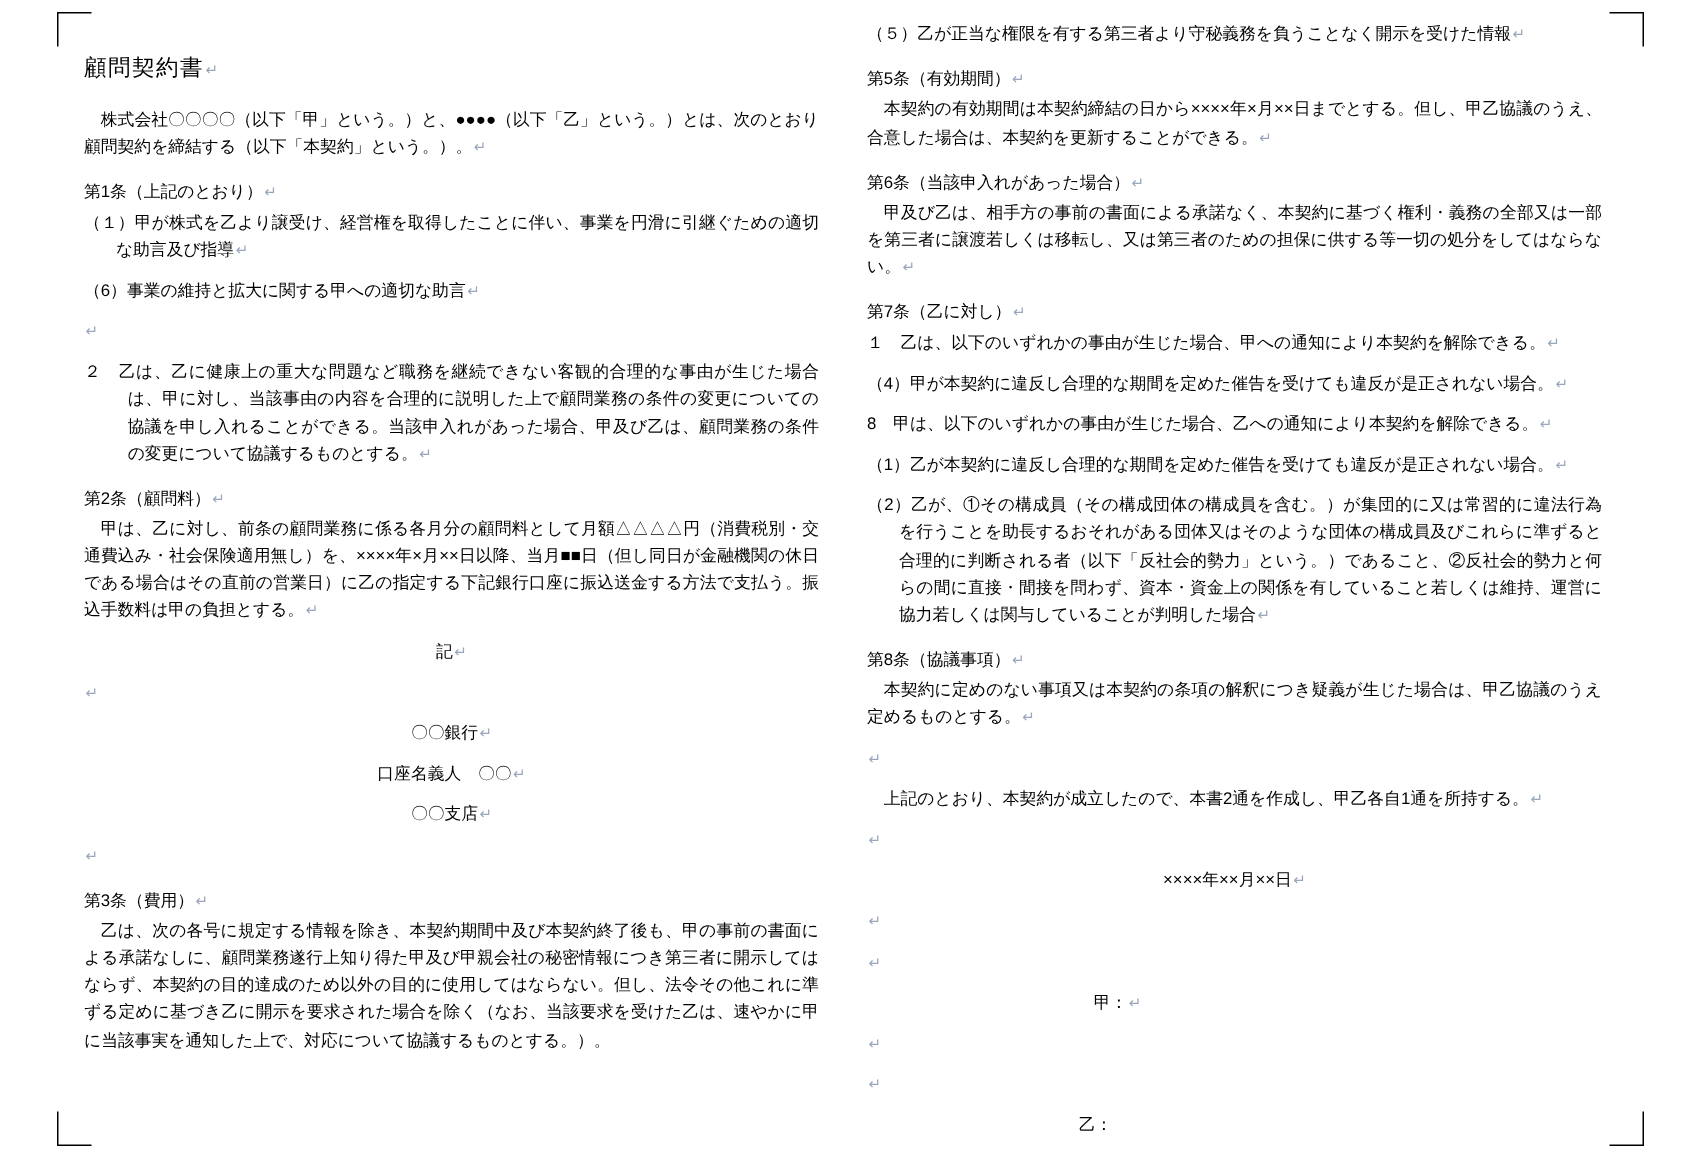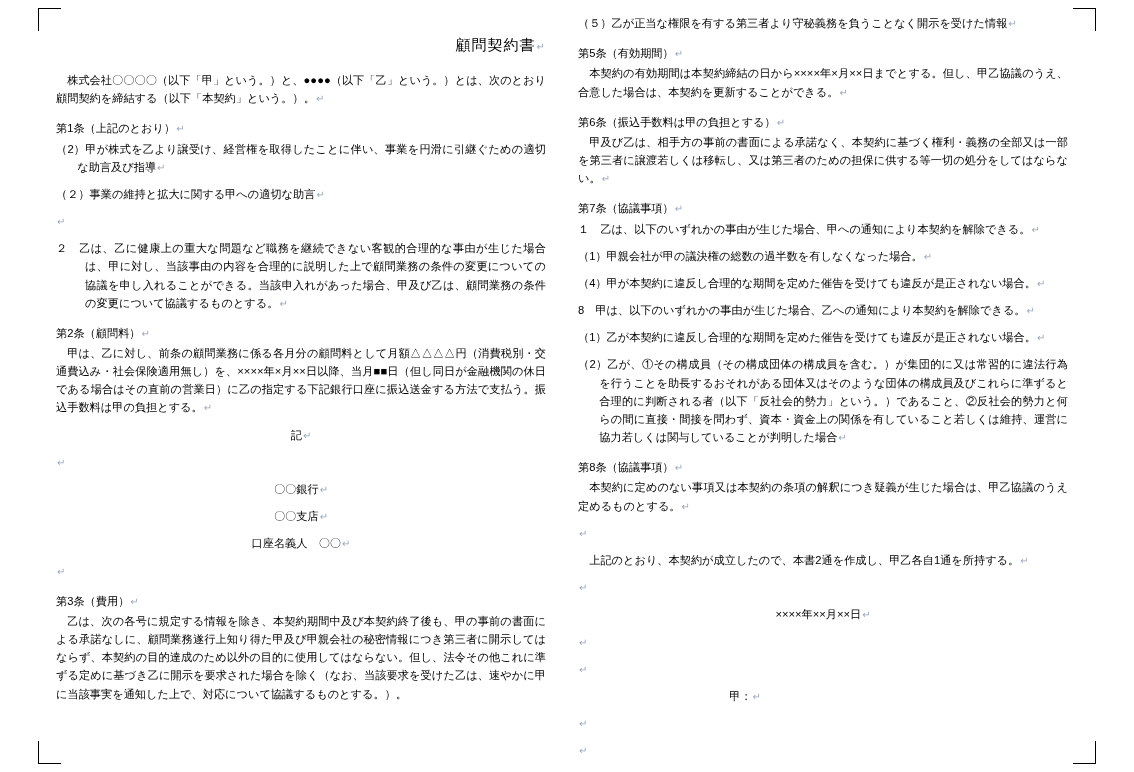--- a/index.html
+++ b/index.html
@@ -42,21 +42,21 @@
     padding: 14px 56px 14px 56px;
   }
   .col {
     width: 500px;
     box-sizing: border-box;
   }
   .col.left { padding-right: 10px; }
   .col.right { margin-left: 12px; padding-left: 10px; }
 
   .doc-title {
-    text-align: right;
+    text-align: left;
     font-size: 15px;
     font-weight: normal;
     margin: 22px 0 16px 0;
     letter-spacing: 1px;
   }
   .para {
     font-size: 11.2px;
     line-height: 1.62;
     margin: 0 0 9px 0;
     text-align: justify;
@@ -99,46 +99,45 @@
   <div class="cmark br"></div>
 
   <div class="columns">
     <div class="col left">
       <div class="doc-title">
         <span>顧問契約書</span><span class="pilcrow">↵</span>
       </div>
       <div id="left-body">
           <p class="para indent1"><span class="blk">株式会社〇〇〇〇（以下「甲」という。）と、●●●●（以下「乙」という。）とは、次のとおり顧問契約を締結する（以下「本契約」という。）。</span><span class="pilcrow">↵</span></p>
           <p class="para heading"><span class="blk">第1条（上記のとおり）</span><span class="pilcrow">↵</span></p>
-          <p class="para hang"><span class="blk">（2）甲が株式を乙より譲受け、経営権を取得したことに伴い、事業を円滑に引継ぐための適切な助言及び指導</span><span class="pilcrow">↵</span></p>
-          <p class="para hang"><span class="blk">（２）事業の維持と拡大に関する甲への適切な助言</span><span class="pilcrow">↵</span></p>
+          <p class="para hang"><span class="blk">（１）甲が株式を乙より譲受け、経営権を取得したことに伴い、事業を円滑に引継ぐための適切な助言及び指導</span><span class="pilcrow">↵</span></p>
+          <p class="para hang"><span class="blk">（6）事業の維持と拡大に関する甲への適切な助言</span><span class="pilcrow">↵</span></p>
           <p class="para spacer-line"><span class="blk"></span><span class="pilcrow">↵</span></p>
           <p class="para hang2"><span class="blk">２　乙は、乙に健康上の重大な問題など職務を継続できない客観的合理的な事由が生じた場合は、甲に対し、当該事由の内容を合理的に説明した上で顧問業務の条件の変更についての協議を申し入れることができる。当該申入れがあった場合、甲及び乙は、顧問業務の条件の変更について協議するものとする。</span><span class="pilcrow">↵</span></p>
           <p class="para heading"><span class="blk">第2条（顧問料）</span><span class="pilcrow">↵</span></p>
           <p class="para indent1"><span class="blk">甲は、乙に対し、前条の顧問業務に係る各月分の顧問料として月額△△△△円（消費税別・交通費込み・社会保険適用無し）を、××××年×月××日以降、当月■■日（但し同日が金融機関の休日である場合はその直前の営業日）に乙の指定する下記銀行口座に振込送金する方法で支払う。振込手数料は甲の負担とする。</span><span class="pilcrow">↵</span></p>
           <p class="para center"><span class="blk">記</span><span class="pilcrow">↵</span></p>
           <p class="para spacer-line"><span class="blk"></span><span class="pilcrow">↵</span></p>
           <p class="para center"><span class="blk">〇〇銀行</span><span class="pilcrow">↵</span></p>
+          <p class="para center"><span class="blk">口座名義人　〇〇</span><span class="pilcrow">↵</span></p>
           <p class="para center"><span class="blk">〇〇支店</span><span class="pilcrow">↵</span></p>
-          <p class="para center"><span class="blk">口座名義人　〇〇</span><span class="pilcrow">↵</span></p>
           <p class="para spacer-line"><span class="blk"></span><span class="pilcrow">↵</span></p>
           <p class="para heading"><span class="blk">第3条（費用）</span><span class="pilcrow">↵</span></p>
           <p class="para indent1"><span class="blk">乙は、次の各号に規定する情報を除き、本契約期間中及び本契約終了後も、甲の事前の書面による承諾なしに、顧問業務遂行上知り得た甲及び甲親会社の秘密情報につき第三者に開示してはならず、本契約の目的達成のため以外の目的に使用してはならない。但し、法令その他これに準ずる定めに基づき乙に開示を要求された場合を除く（なお、当該要求を受けた乙は、速やかに甲に当該事実を通知した上で、対応について協議するものとする。）。</span></p>
         </div>
     </div>
     <div class="col right">
       <div id="right-body">
           <p class="para hang"><span class="blk">（５）乙が正当な権限を有する第三者より守秘義務を負うことなく開示を受けた情報</span><span class="pilcrow">↵</span></p>
           <p class="para heading"><span class="blk">第5条（有効期間）</span><span class="pilcrow">↵</span></p>
           <p class="para indent1"><span class="blk">本契約の有効期間は本契約締結の日から××××年×月××日までとする。但し、甲乙協議のうえ、合意した場合は、本契約を更新することができる。</span><span class="pilcrow">↵</span></p>
-          <p class="para heading"><span class="blk">第6条（振込手数料は甲の負担とする）</span><span class="pilcrow">↵</span></p>
+          <p class="para heading"><span class="blk">第6条（当該申入れがあった場合）</span><span class="pilcrow">↵</span></p>
           <p class="para indent1"><span class="blk">甲及び乙は、相手方の事前の書面による承諾なく、本契約に基づく権利・義務の全部又は一部を第三者に譲渡若しくは移転し、又は第三者のための担保に供する等一切の処分をしてはならない。</span><span class="pilcrow">↵</span></p>
-          <p class="para heading"><span class="blk">第7条（協議事項）</span><span class="pilcrow">↵</span></p>
+          <p class="para heading"><span class="blk">第7条（乙に対し）</span><span class="pilcrow">↵</span></p>
           <p class="para hang2"><span class="blk">１　乙は、以下のいずれかの事由が生じた場合、甲への通知により本契約を解除できる。</span><span class="pilcrow">↵</span></p>
-          <p class="para hang"><span class="blk">（1）甲親会社が甲の議決権の総数の過半数を有しなくなった場合。</span><span class="pilcrow">↵</span></p>
           <p class="para hang"><span class="blk">（4）甲が本契約に違反し合理的な期間を定めた催告を受けても違反が是正されない場合。</span><span class="pilcrow">↵</span></p>
           <p class="para hang2"><span class="blk">8　甲は、以下のいずれかの事由が生じた場合、乙への通知により本契約を解除できる。</span><span class="pilcrow">↵</span></p>
           <p class="para hang"><span class="blk">（1）乙が本契約に違反し合理的な期間を定めた催告を受けても違反が是正されない場合。</span><span class="pilcrow">↵</span></p>
           <p class="para hang"><span class="blk">（2）乙が、①その構成員（その構成団体の構成員を含む。）が集団的に又は常習的に違法行為を行うことを助長するおそれがある団体又はそのような団体の構成員及びこれらに準ずると合理的に判断される者（以下「反社会的勢力」という。）であること、②反社会的勢力と何らの間に直接・間接を問わず、資本・資金上の関係を有していること若しくは維持、運営に協力若しくは関与していることが判明した場合</span><span class="pilcrow">↵</span></p>
           <p class="para heading"><span class="blk">第8条（協議事項）</span><span class="pilcrow">↵</span></p>
           <p class="para indent1"><span class="blk">本契約に定めのない事項又は本契約の条項の解釈につき疑義が生じた場合は、甲乙協議のうえ定めるものとする。</span><span class="pilcrow">↵</span></p>
           <p class="para spacer-line"><span class="blk"></span><span class="pilcrow">↵</span></p>
           <p class="para indent1"><span class="blk">上記のとおり、本契約が成立したので、本書2通を作成し、甲乙各自1通を所持する。</span><span class="pilcrow">↵</span></p>
           <p class="para spacer-line"><span class="blk"></span><span class="pilcrow">↵</span></p>
           <p class="para center"><span class="blk">××××年××月××日</span><span class="pilcrow">↵</span></p>

